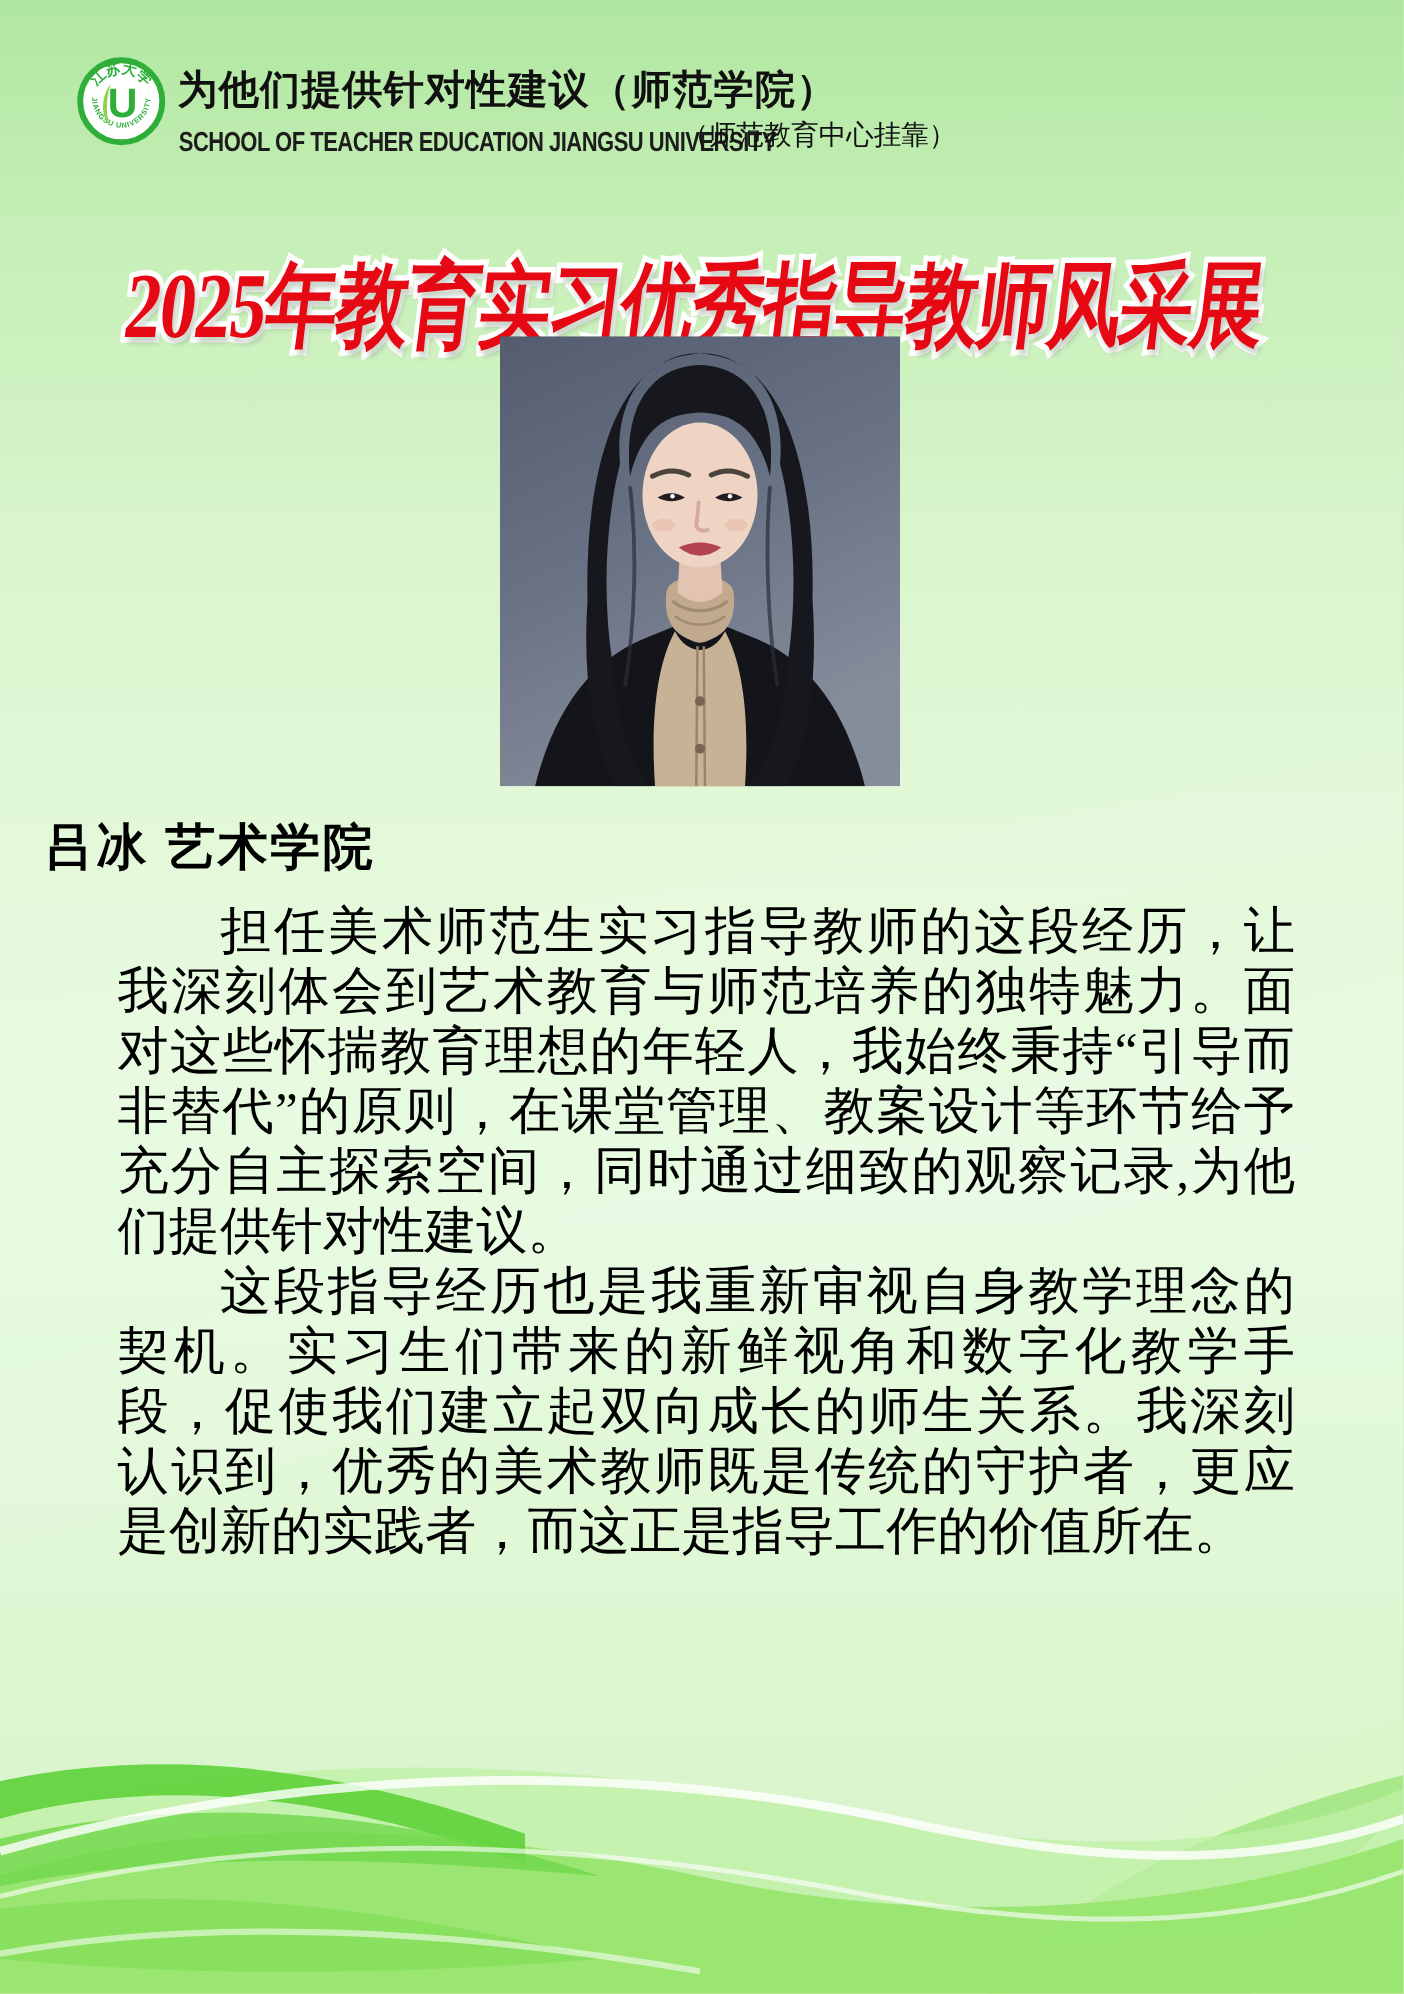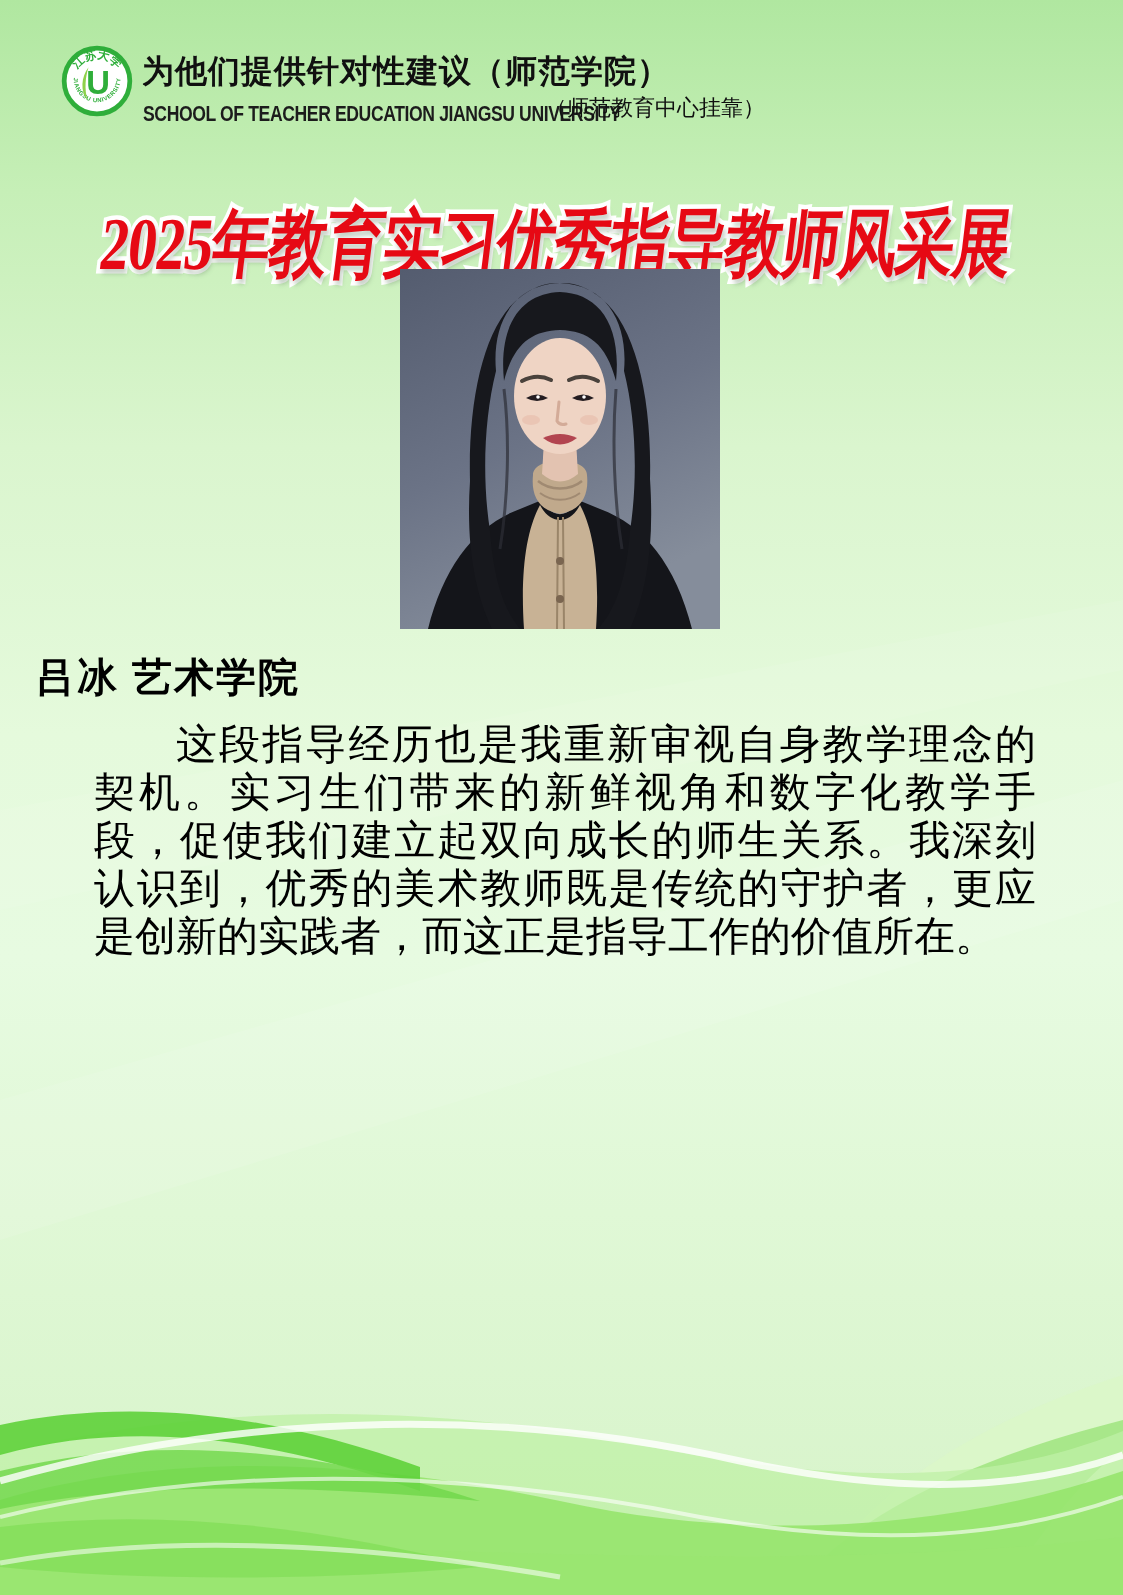--- a/index.html
+++ b/index.html
@@ -121,20 +121,21 @@
 
     <path d="M160,14 C 110,16 92,58 96,102 C 84,150 82,210 90,262 C 94,312 104,340 120,360 L 92,360 C 74,322 66,274 70,212 C 68,130 84,58 118,30 C 132,18 146,13 160,14 Z" fill="#17181d"></path>
     <path d="M160,14 C 210,16 228,58 224,102 C 236,150 238,210 230,262 C 226,314 214,342 198,360 L 230,360 C 248,320 254,272 250,210 C 252,130 236,58 202,30 C 188,18 174,13 160,14 Z" fill="#17181d"></path>
     <path d="M104,112 C 98,52 124,24 160,23 C 196,24 222,52 216,112 C 206,74 188,62 160,61 C 132,62 114,74 104,112 Z" fill="#17181d"></path>
     <path d="M104,120 C 110,170 108,230 100,280 M216,120 C 212,170 214,230 222,280" stroke="#2c2e36" stroke-width="3" fill="none" opacity="0.7"></path>
   </svg>
 
   <div class="caption">吕冰 艺术学院</div>
 
   <div class="article">
+    <p>担任美术师范生实习指导教师的这段经历，让我深刻体会到艺术教育与师范培养的独特魅力。面对这些怀揣教育理想的年轻人，我始终秉持“引导而非替代”的原则，在课堂管理、教案设计等环节给予充分自主探索空间，同时通过细致的观察记录,为他们提供针对性建议。</p>
     <p>这段指导经历也是我重新审视自身教学理念的契机。实习生们带来的新鲜视角和数字化教学手段，促使我们建立起双向成长的师生关系。我深刻认识到，优秀的美术教师既是传统的守护者，更应是创新的实践者，而这正是指导工作的价值所在。</p>
   </div>
 
   <svg class="waves" viewBox="0 0 1123 220" preserveAspectRatio="none" aria-hidden="true">
 
     <path d="M1123,0 C 980,45 860,120 805,220 L1123,220 Z" fill="#daf7c8" opacity="0.85"></path>
     <path d="M1123,45 C 965,85 845,145 790,220 L 1000,220 C 1045,150 1090,95 1123,75 Z" fill="#7edb55" opacity="0.55"></path>
 
     <path d="M0,78 C 220,26 430,28 650,72 C 860,112 1000,106 1123,56 L1123,220 L0,220 Z" fill="#bff0a6" opacity="0.75"></path>
 

